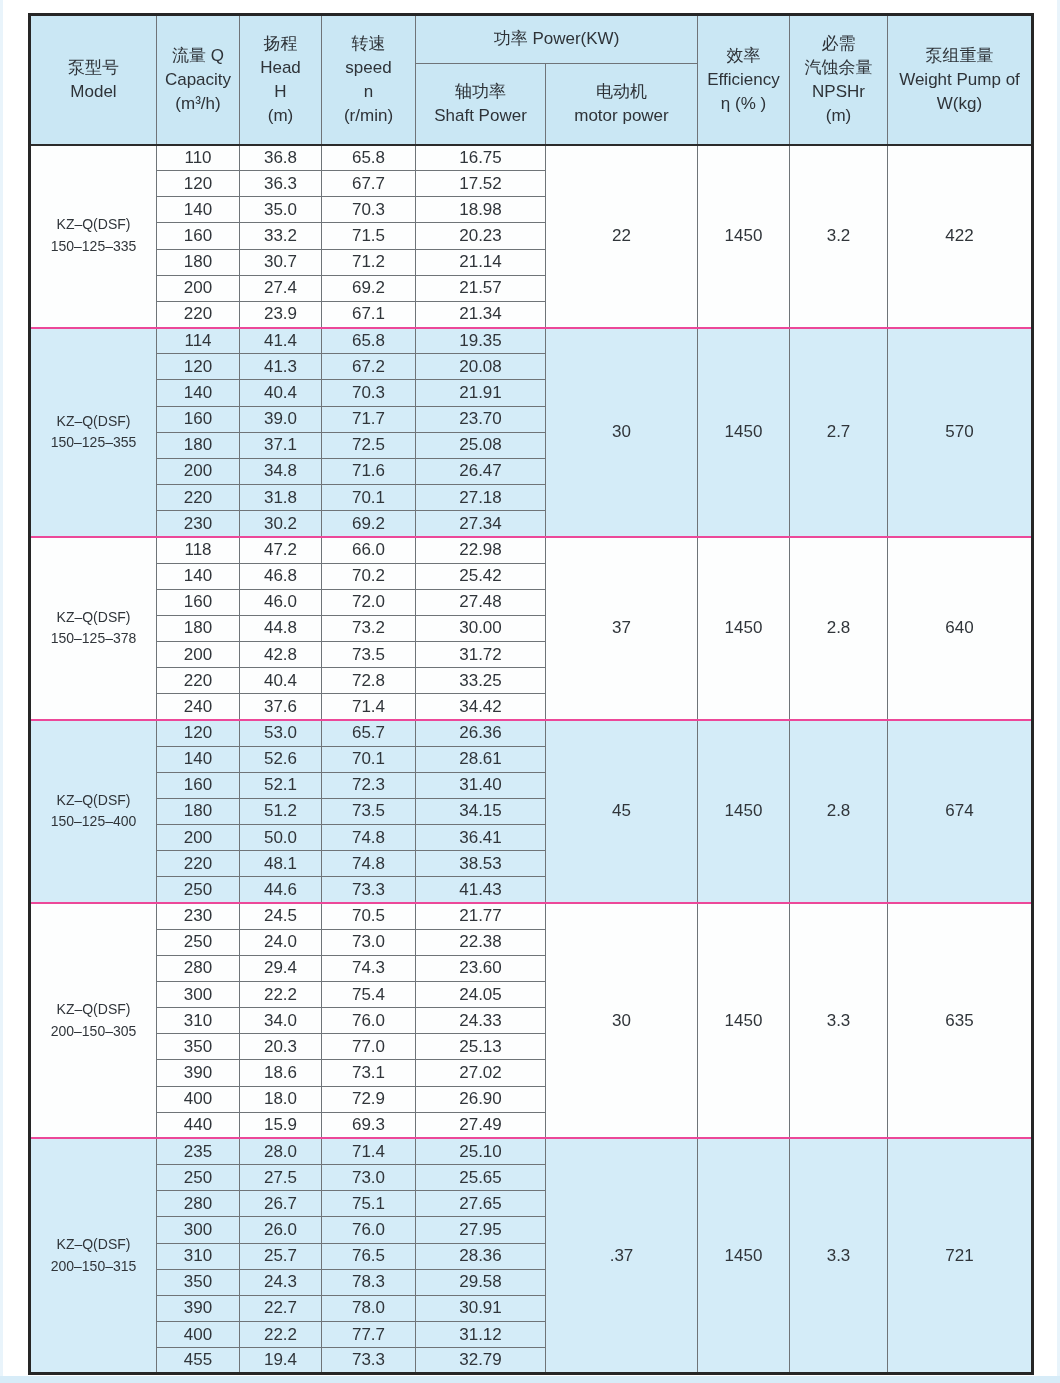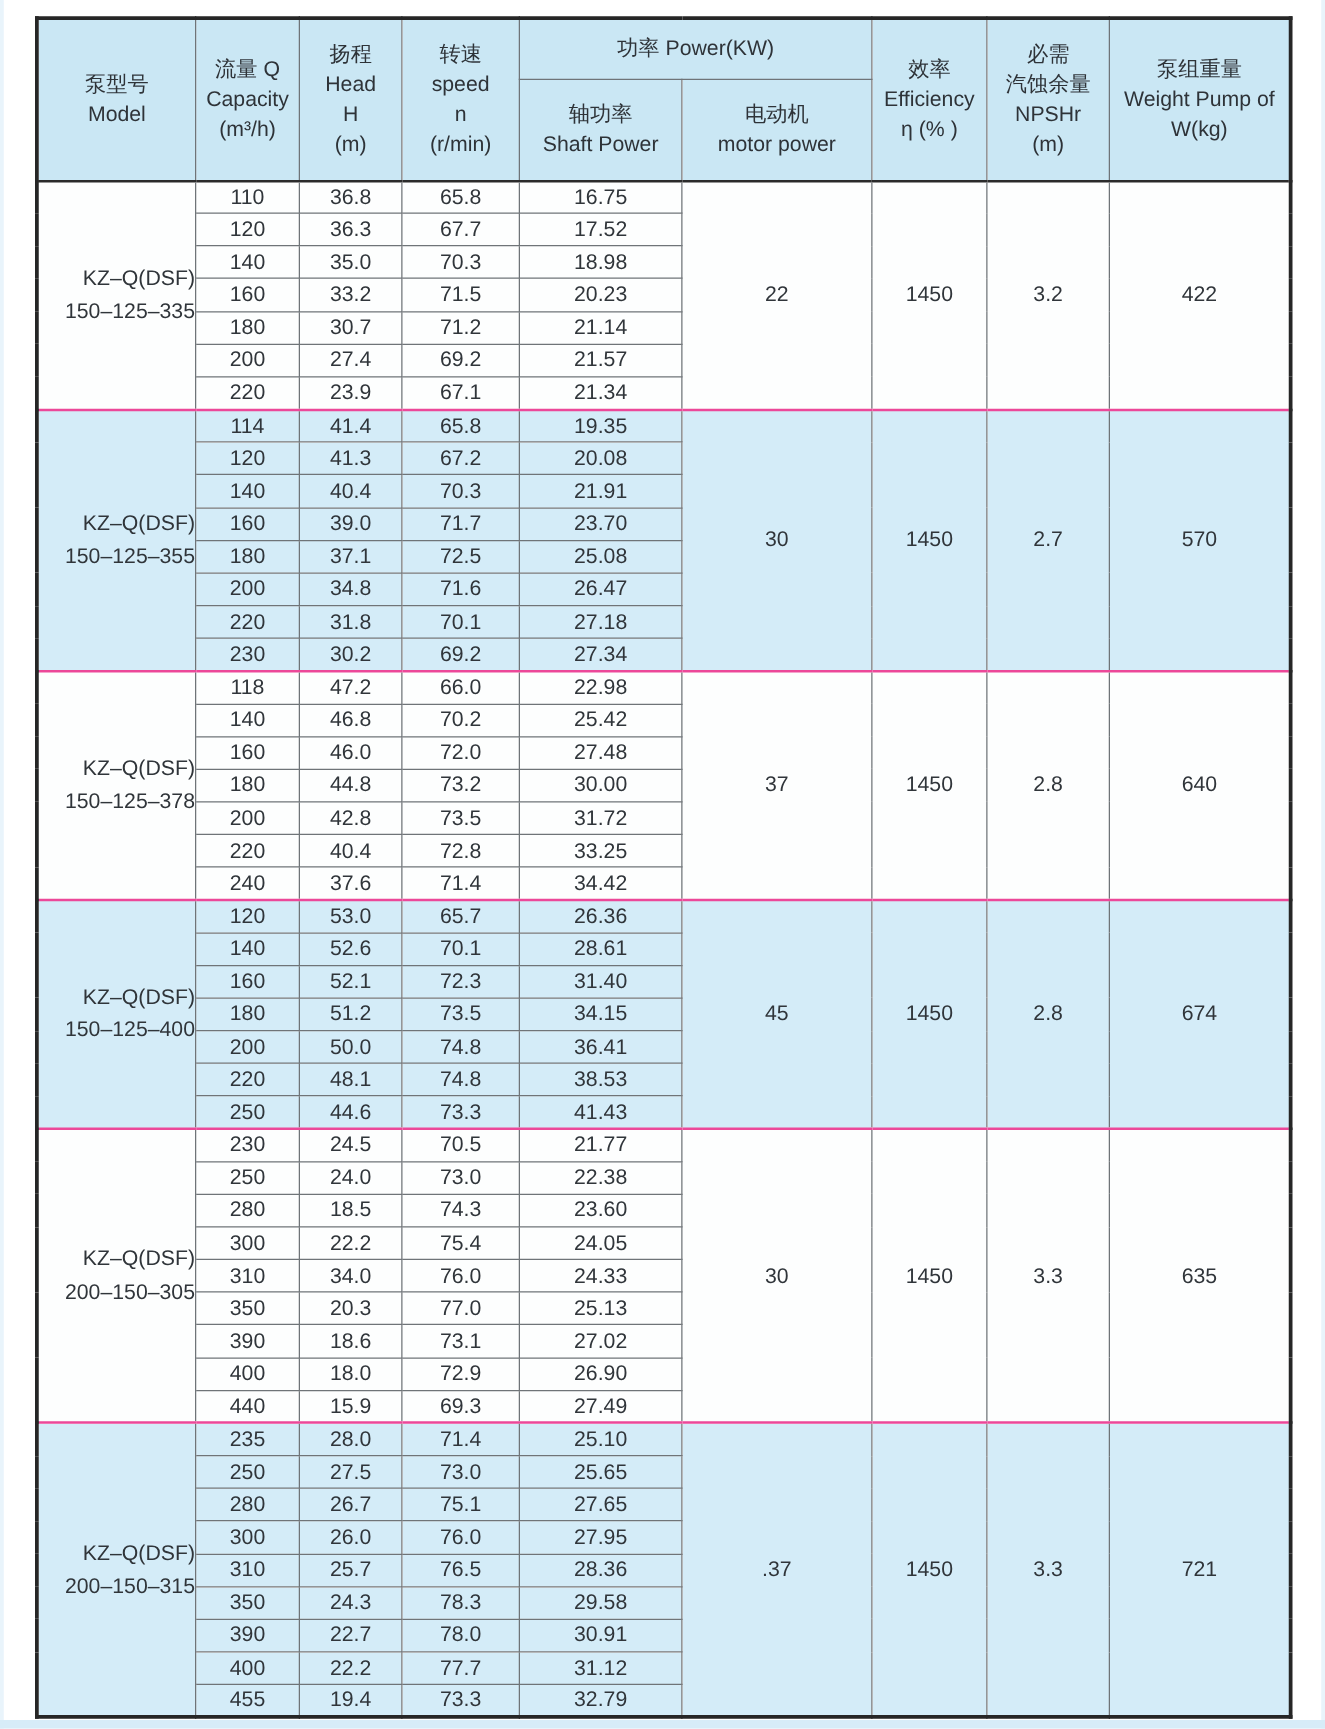--- a/index.html
+++ b/index.html
@@ -45,22 +45,21 @@
   tbody tr { height: 26.17px; }
   tbody td {
     font-size: 17px;
     background: #fdfefe;
   }
   tbody.shaded td { background: #d4ecf8; }
   tbody tr:first-child > td { border-top: 2px solid #ec4899; }
   td.c-model {
     white-space: pre-line;
     line-height: 1.55;
-    font-size: 17px;
-    text-align: right;
+    font-size: 14px;
   }
 </style>
 </head>
 <body>
 
 <div class="edge-left"></div>
 <div class="edge-right"></div>
 <div class="edge-bottom"></div>
 
 <table class="spec">
@@ -329,21 +328,21 @@
         <td class="c-merged" rowspan="9">635</td>
       </tr>
       <tr>
         <td class="c-cap">250</td>
         <td class="c-head">24.0</td>
         <td class="c-speed">73.0</td>
         <td class="c-shaft">22.38</td>
       </tr>
       <tr>
         <td class="c-cap">280</td>
-        <td class="c-head">18.5</td>
+        <td class="c-head">29.4</td>
         <td class="c-speed">74.3</td>
         <td class="c-shaft">23.60</td>
       </tr>
       <tr>
         <td class="c-cap">300</td>
         <td class="c-head">22.2</td>
         <td class="c-speed">75.4</td>
         <td class="c-shaft">24.05</td>
       </tr>
       <tr>

